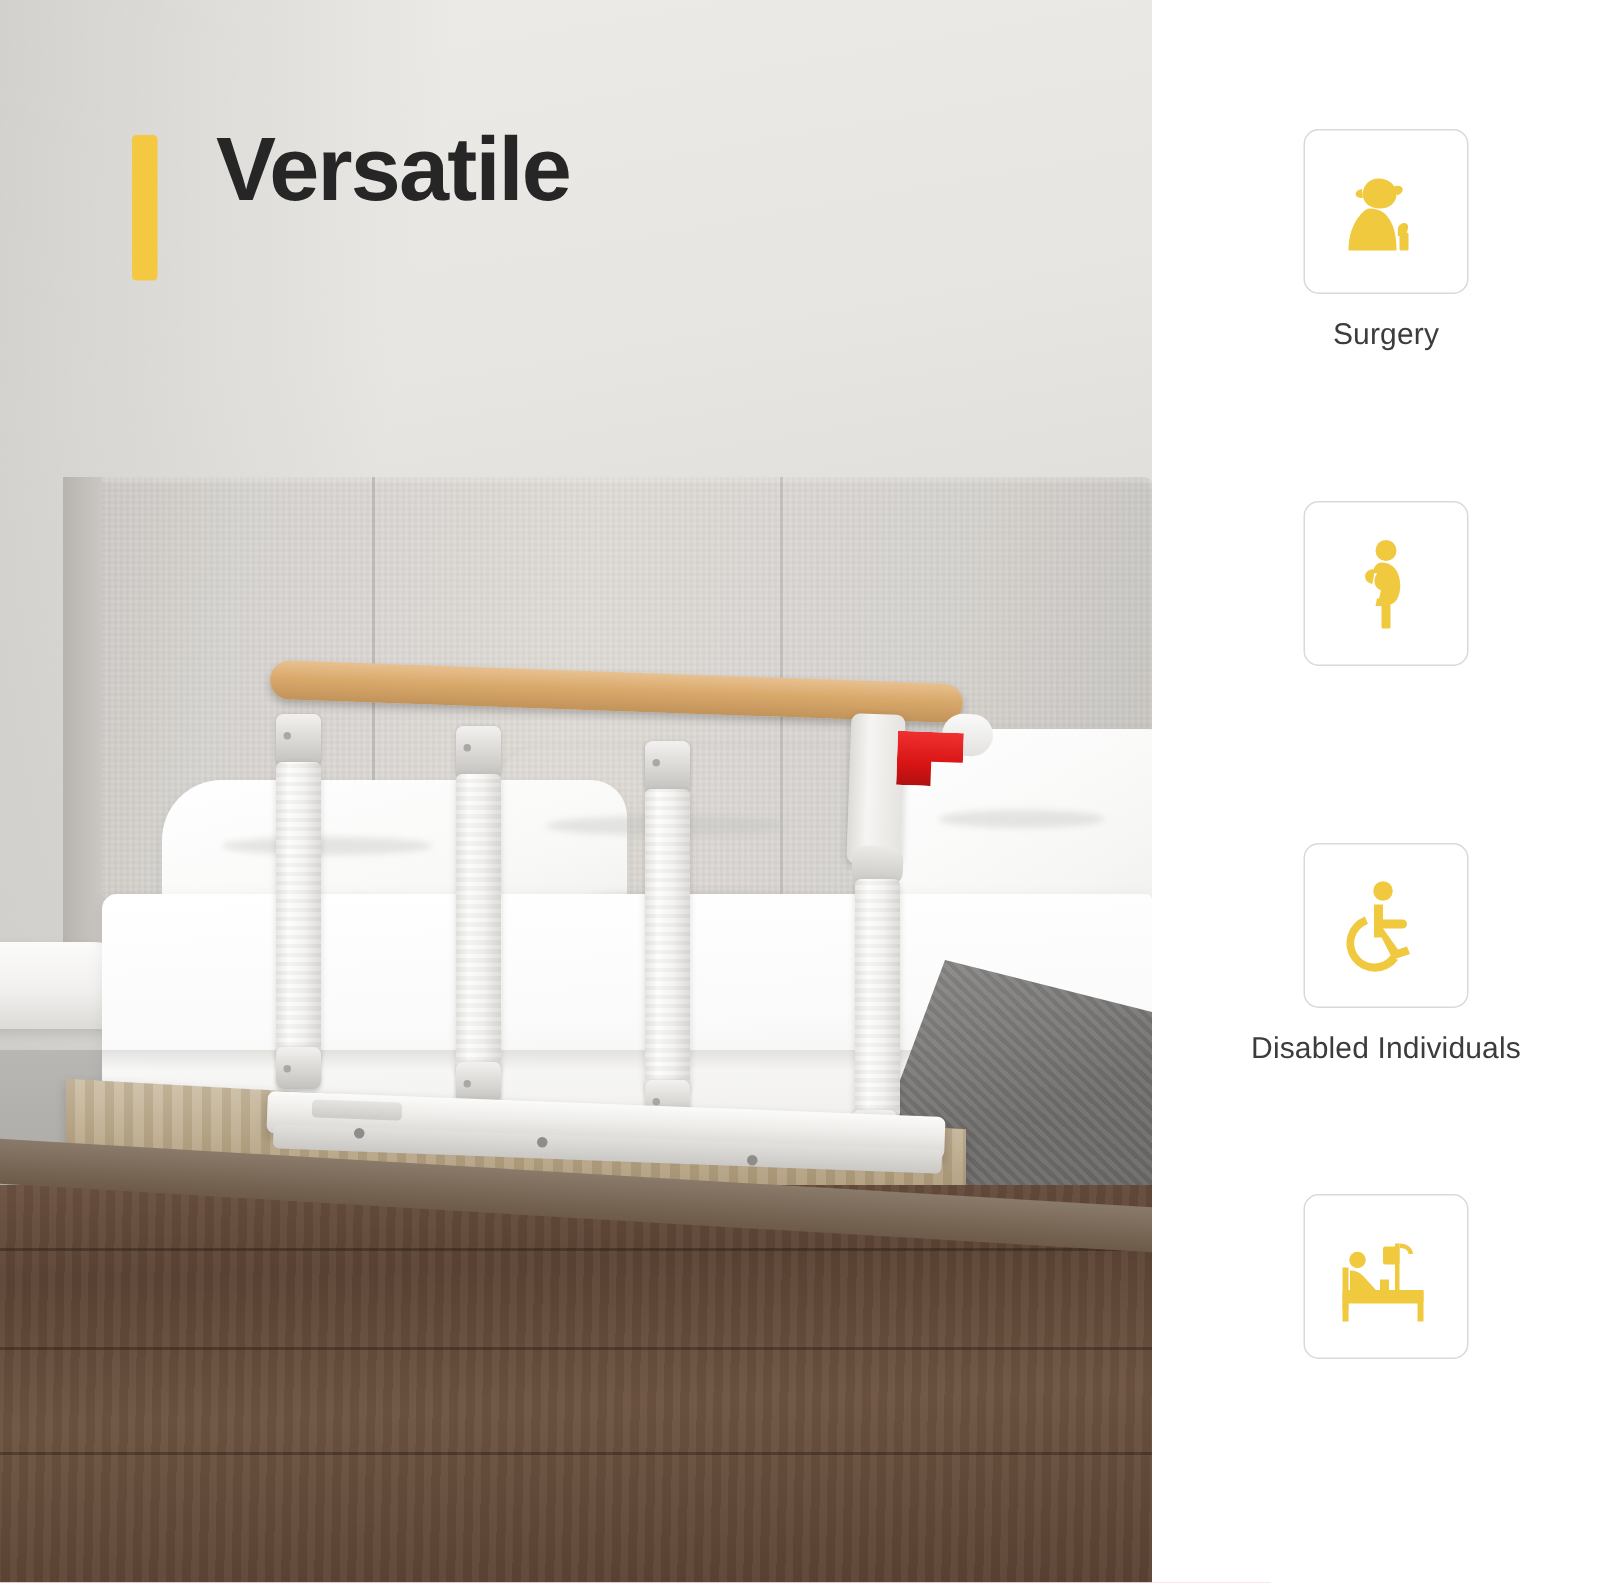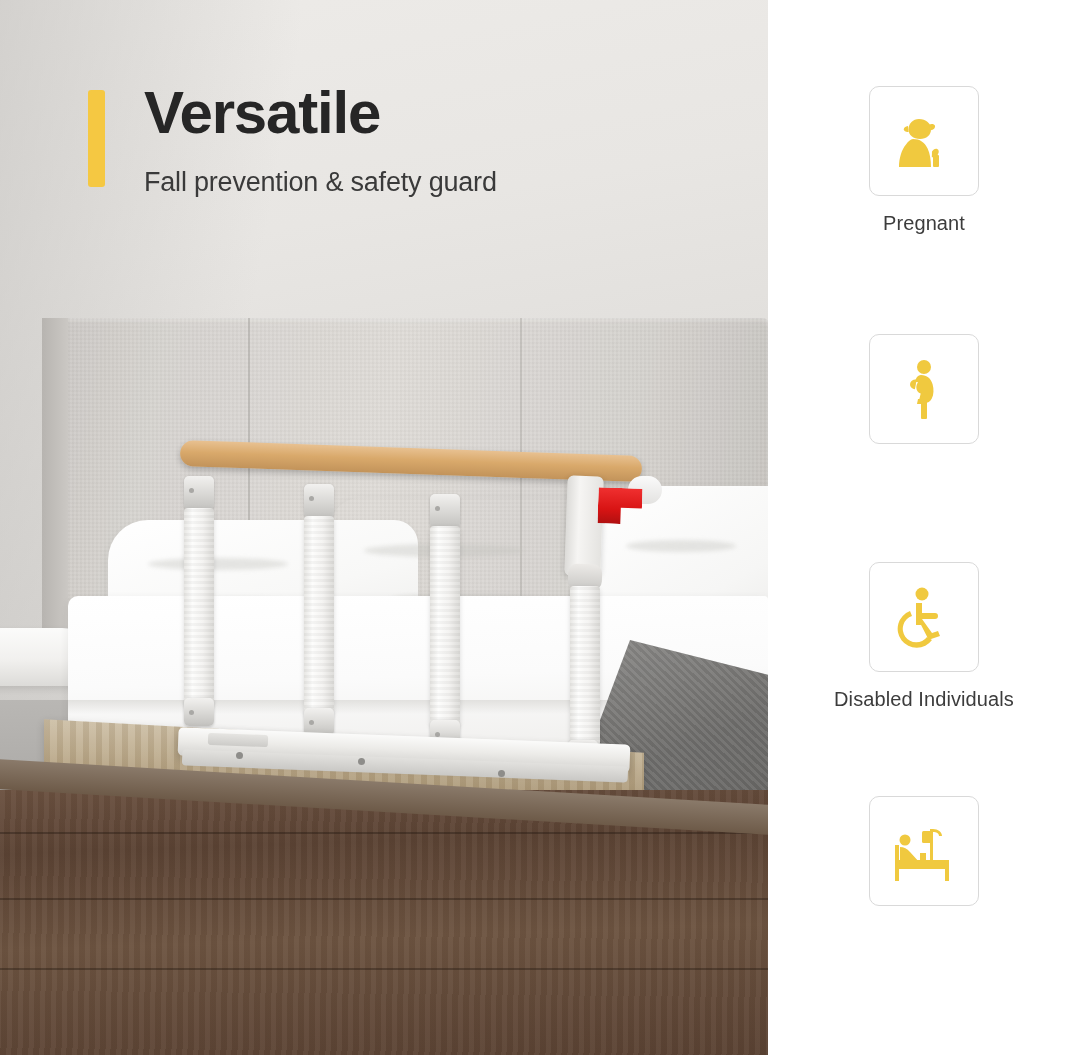--- a/index.html
+++ b/index.html
@@ -262,39 +262,38 @@
       <div class="base-hole" style="left:190px; top:318px;"></div>
       <div class="base-hole" style="left:330px; top:330px;"></div>
     </div>
   </div>
 
   <div id="headline">
     <div class="accent-bar"></div>
     <div class="title">
       <span>Versatile</span>
     </div>
-    <div class="subtitle">Fall prevention &amp; safety guard</div>
   </div>
 
   <div id="sidebar">
 
     <div class="usecase" style="top:86px;">
       <div class="uc-card">
         <svg width="72" height="72" viewBox="0 0 72 72">
           <g fill="#F0C93F">
             <path d="M31 14c7 0 12 4.6 12 10.5 0 5.4-4.5 9.5-11 9.5-6.8 0-11.5-4-11.5-9.5C20.5 18.6 25 14 31 14z"></path>
             <path d="M20 21c-2.6.3-4.4 1.9-4.2 3.6.2 1.7 2.3 2.7 4.8 2.3z"></path>
             <path d="M41 19.5c2.7-1.2 5.4-.6 6 1.2.6 1.8-1.1 3.8-3.7 4.6z"></path>
             <path d="M25 34c7 0 11.5 3.2 14.6 9.5 2.4 4.9 3.4 11.4 3.4 18.5H11c0-9 2.6-17.3 7-22.6C20.3 36.6 22.4 34 25 34z"></path>
             <path d="M44 46.5c1.2-2.2 3.4-3.4 5.2-2.6 1.7.8 2 3 .9 5.2l-1.7 3.2h-4.6z"></path>
             <rect x="45" y="50" width="6" height="12" rx="1"></rect>
           </g>
         </svg>
       </div>
-      <div class="uc-label">Pregnant</div>
+      <div class="uc-label">Surgery</div>
     </div>
 
     <div class="usecase" style="top:334px;">
       <div class="uc-card">
         <svg width="72" height="72" viewBox="0 0 72 72">
           <g fill="#F0C93F">
             <circle cx="36" cy="14" r="7"></circle>
             <path d="M33 22c6 0 10 3.6 11.6 9.2 1.4 5 1.2 10.4-.8 14.4-1.5 3-4 4.6-7.3 4.6h-6.2l2.4-9.6c-2.6-1-4.4-3.2-4.4-6.2 0-2 .7-3.8 1.9-5.1l-2.8-.3C27 26.5 29.4 22 33 22z"></path>
             <path d="M28.5 26.5c-3.4-.4-6 1.4-6.4 4.2-.4 2.7 1.6 5 4.8 5.6l.9-4.6z"></path>
             <rect x="33" y="48" width="6" height="18" rx="1"></rect>

